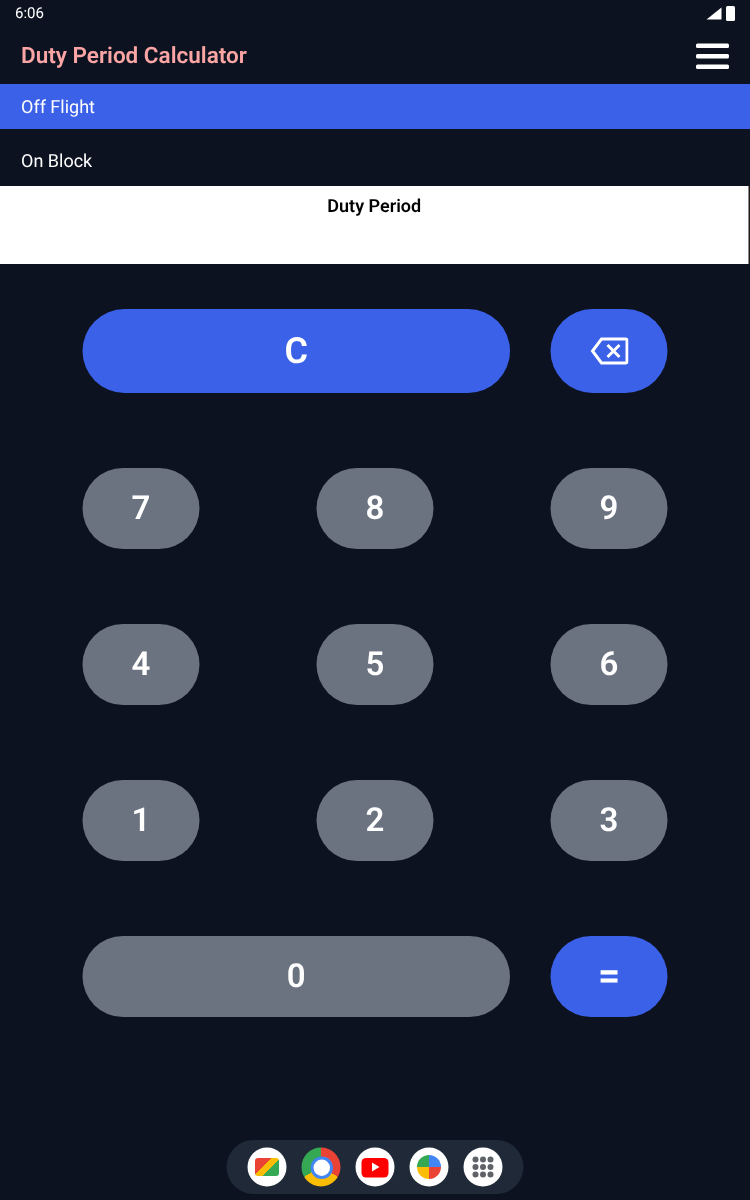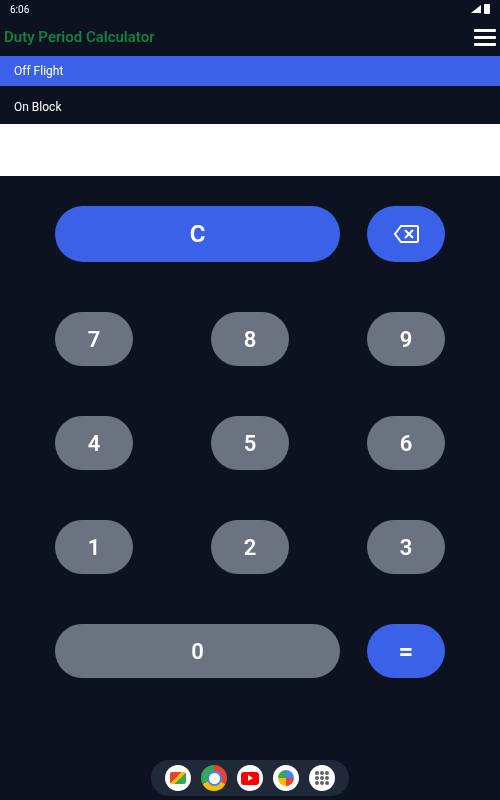--- a/index.html
+++ b/index.html
@@ -44,22 +44,22 @@
       height: 10px;
       background: #fff;
       border-radius: 1px;
     }
     .app-bar {
       height: 38px;
       background: #0d1220;
       display: flex;
       justify-content: space-between;
       align-items: center;
-      padding: 0 4px;
-      color: #15803d;
+      padding: 0 14px;
+      color: #fca5a5;
     }
     .app-title {
       font-size: 15px;
       font-weight: 600;
     }
     .hamburger {
       display: flex;
       flex-direction: column;
       gap: 4px;
       cursor: pointer;
@@ -271,20 +271,23 @@
 
 <div class="field-off">
   <span>Off Flight</span>
 </div>
 
 <div class="field-on">
   <span>On Block</span>
 </div>
 
 <div class="results-row">
+  <div class="result-cell">
+    <span>Duty Period</span>
+  </div>
 </div>
 
 <div class="keypad">
   <div class="key-row row-top">
     <button class="key key-clear">C</button>
     <button class="key key-backspace">
       <svg width="26" height="20" viewBox="0 0 26 20" fill="none">
         <path d="M8 2 L24 2 Q25 2 25 3 L25 17 Q25 18 24 18 L8 18 L2 10 Z" stroke="#fff" stroke-width="2" fill="none"></path>
         <path d="M12 6 L20 14 M20 6 L12 14" stroke="#fff" stroke-width="2"></path>
       </svg>

